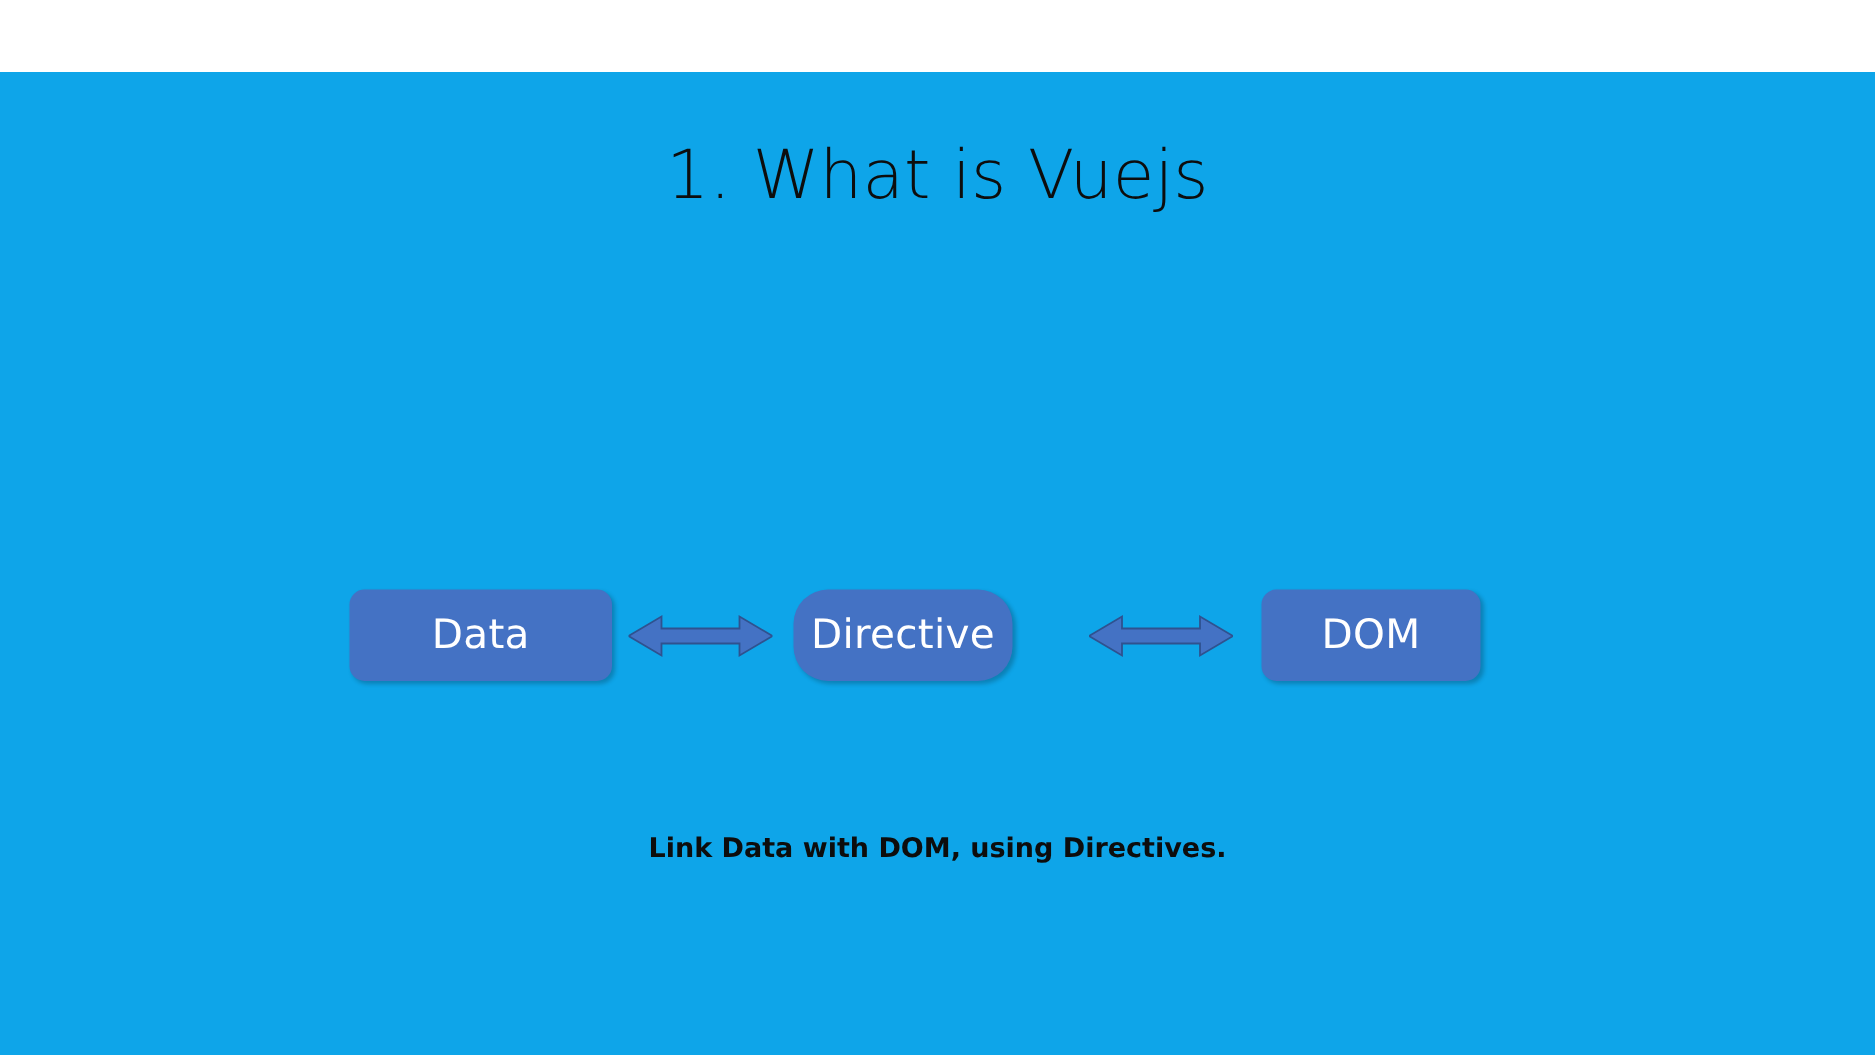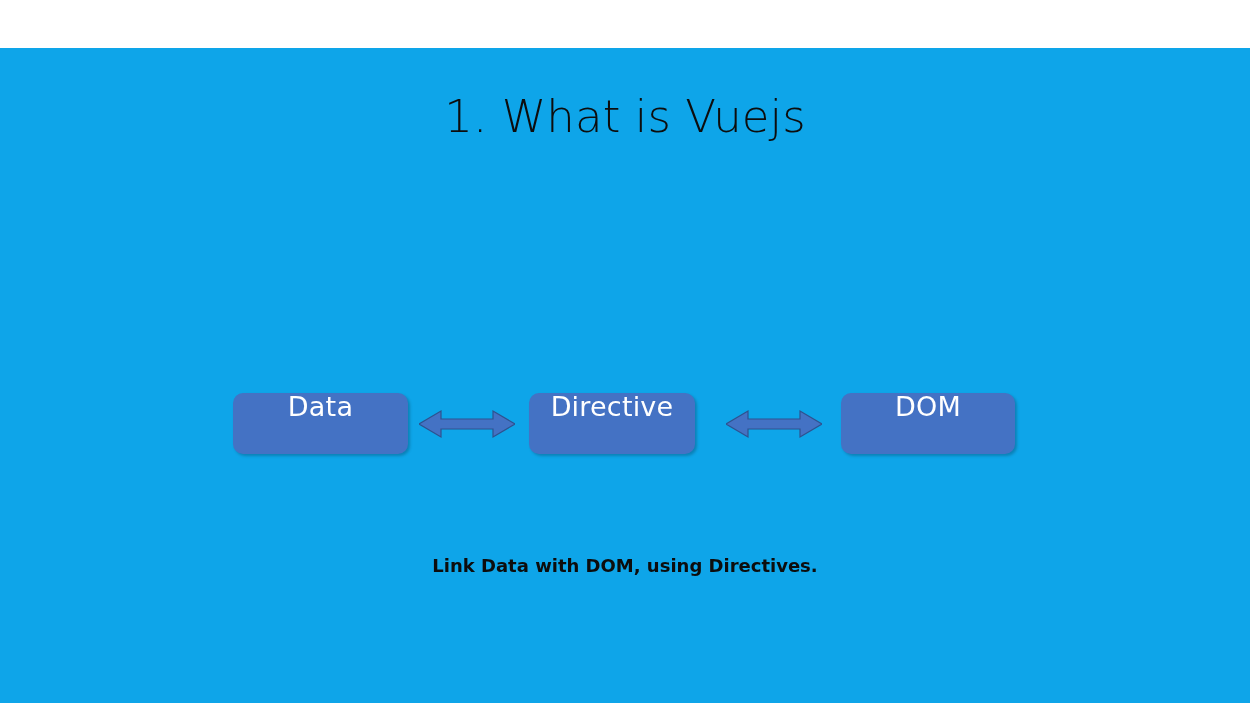--- a/index.html
+++ b/index.html
@@ -46,37 +46,37 @@
   }
 
   .node-box {
     position: absolute;
     top: 0;
     height: 61px;
     background: #4472c4;
     border-radius: 10px;
     box-shadow: 2px 2px 3px rgba(0,0,0,0.22);
     display: flex;
-    align-items: flex-start;
+    align-items: center;
     justify-content: center;
     box-sizing: border-box;
   }
   .node-label {
     color: #ffffff;
     font-family: "DejaVu Sans", "Liberation Sans", sans-serif;
     font-size: 27px;
     font-weight: 400;
     line-height: 1;
     white-space: nowrap;
     letter-spacing: 0.2px;
   }
 
   #box-data      { left: 233px; width: 175px; }
-  #box-directive { left: 529px; width: 166px; }
-  #box-dom       { left: 841px; width: 174px; }
+  #box-directive { left: 529px; width: 146px; border-radius: 23px; }
+  #box-dom       { left: 841px; width: 146px; }
 
   
   .arrow {
     position: absolute;
     top: 13px;
     height: 36px;
   }
   .arrow svg { display: block; width: 100%; height: 100%; }
 
   #arrow-1 { left: 419px; width: 96px; }

